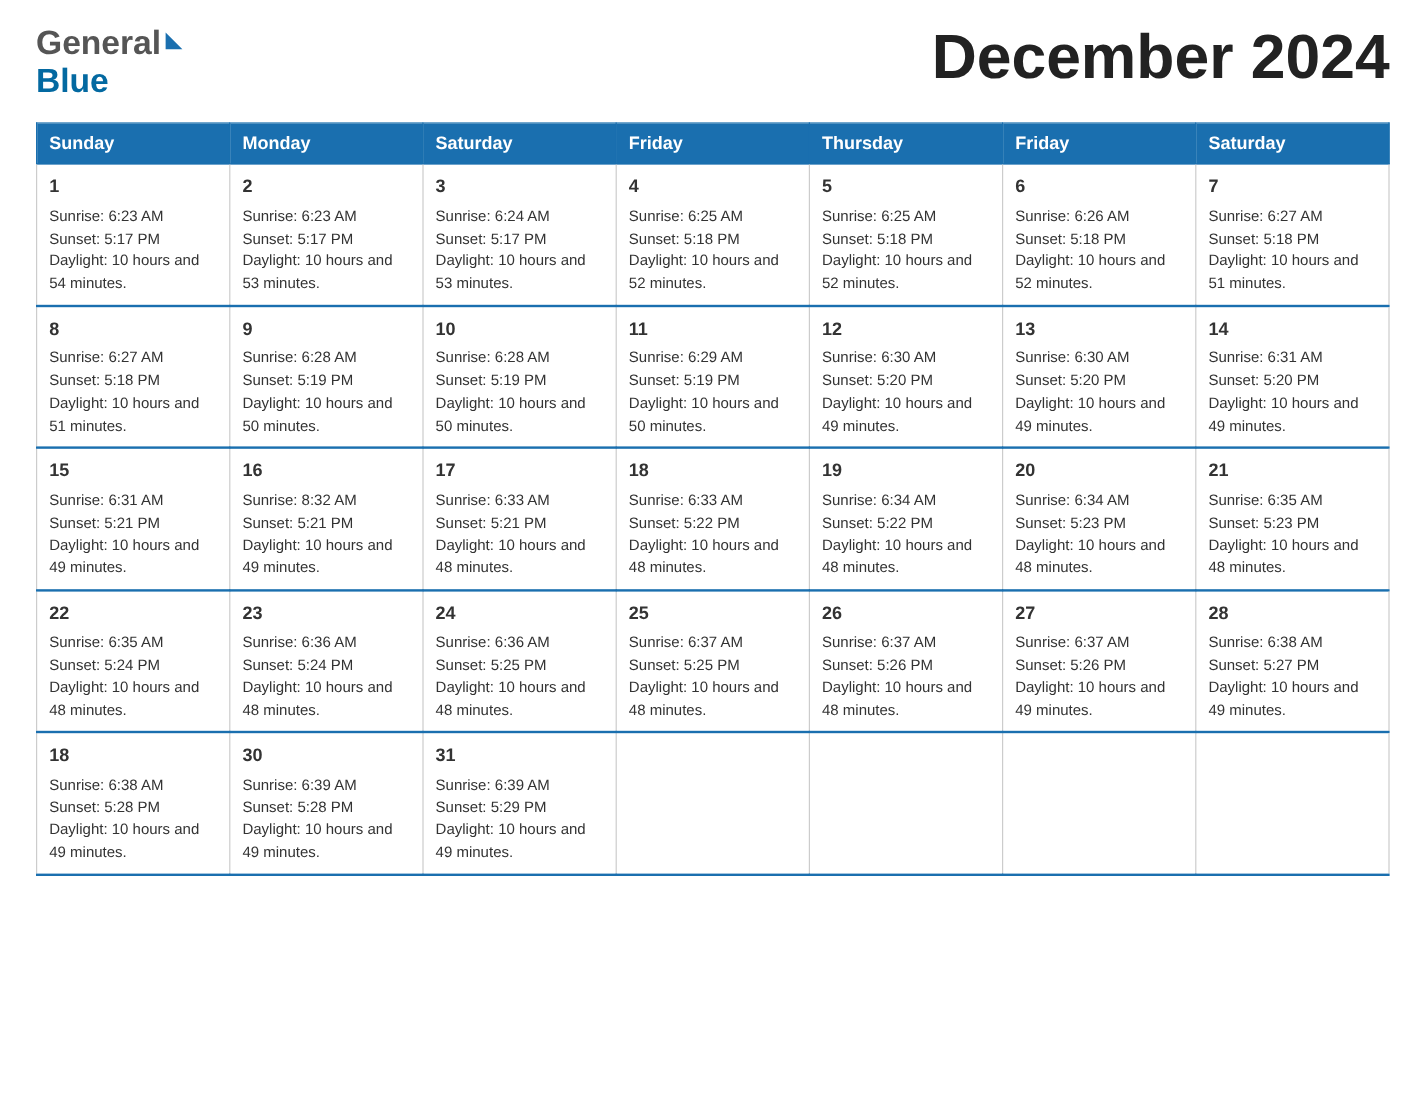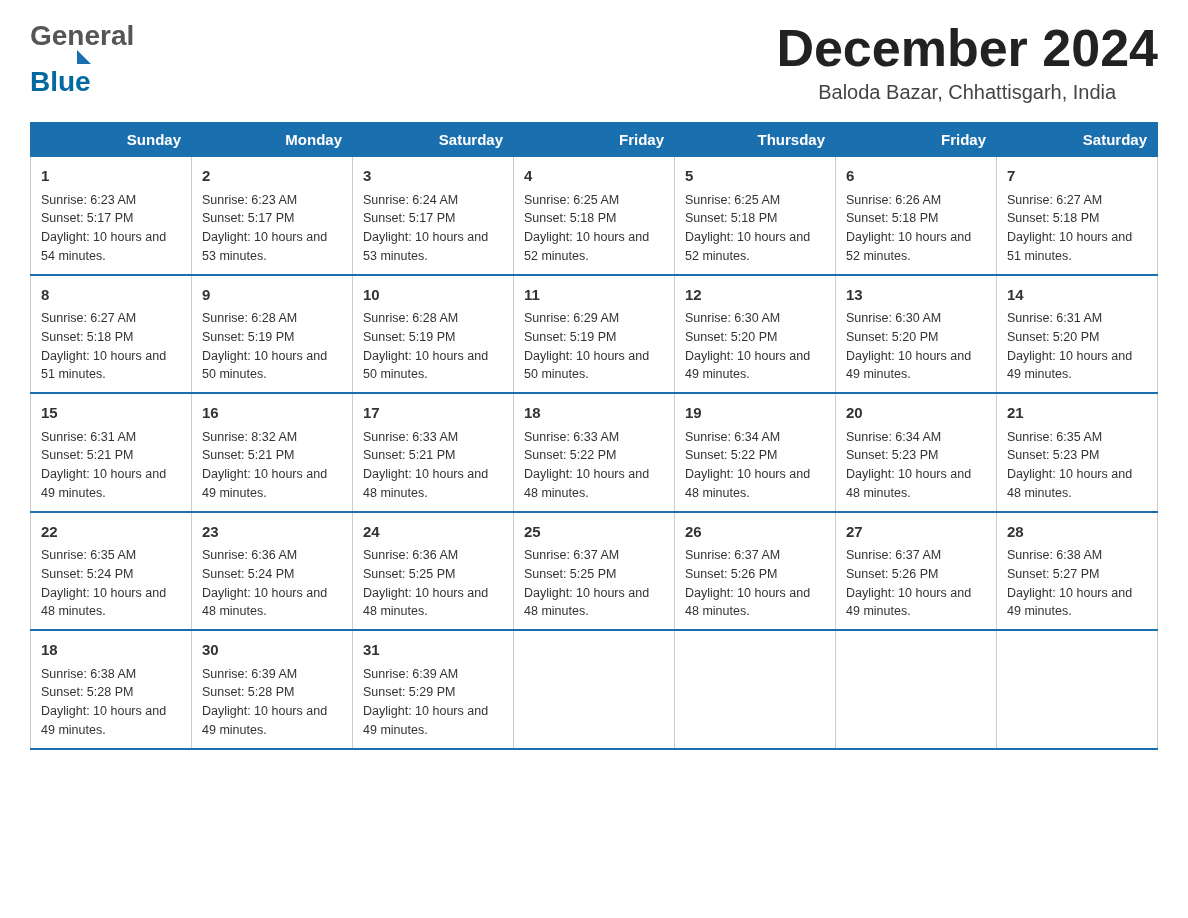--- a/index.html
+++ b/index.html
@@ -34,21 +34,21 @@
       width: 100%;
       border-collapse: collapse;
       table-layout: fixed;
     }
     thead tr th {
       background-color: #1a6faf;
       color: #fff;
       font-size: 15px;
       font-weight: bold;
       padding: 8px 10px;
-      text-align: right;
+      text-align: left;
       border: 1px solid #1a6faf;
     }
     tbody tr td {
       vertical-align: top;
       padding: 8px 10px;
       border: 1px solid #ccc;
       font-size: 12.5px;
       color: #333;
       line-height: 1.5;
       min-height: 90px;
@@ -66,21 +66,20 @@
       border-left: 1px solid #ccc;
     }
     .logo-block {
       display: flex;
       flex-direction: column;
       line-height: 1.15;
     }
     .logo-row1 {
       display: flex;
       align-items: center;
-      flex-direction: column;
     }
     .arrow-icon {
       display: inline-block;
       margin-left: 4px;
       width: 0;
       height: 0;
       border-style: solid;
       border-width: 14px 0 0 14px;
       border-color: transparent transparent transparent #1a6faf;
       vertical-align: middle;
@@ -96,21 +95,20 @@
     <div class="logo-row1">
       <span style="font-size:28px;font-weight:bold;color:#555;">General</span>
       <span class="arrow-icon"></span>
     </div>
     <div>
       <span style="font-size:28px;font-weight:bold;color:#0369a1;">Blue</span>
     </div>
   </div>
   <div class="title-section">
     <div class="month-title">December 2024</div>
-    <div class="subtitle">Baloda Bazar, Chhattisgarh, India</div>
   </div>
 </div>
 
 <table>
   <thead>
     <tr>
     <th>Sunday</th>
         <th>Monday</th>
         <th>Saturday</th>
         <th>Friday</th>

